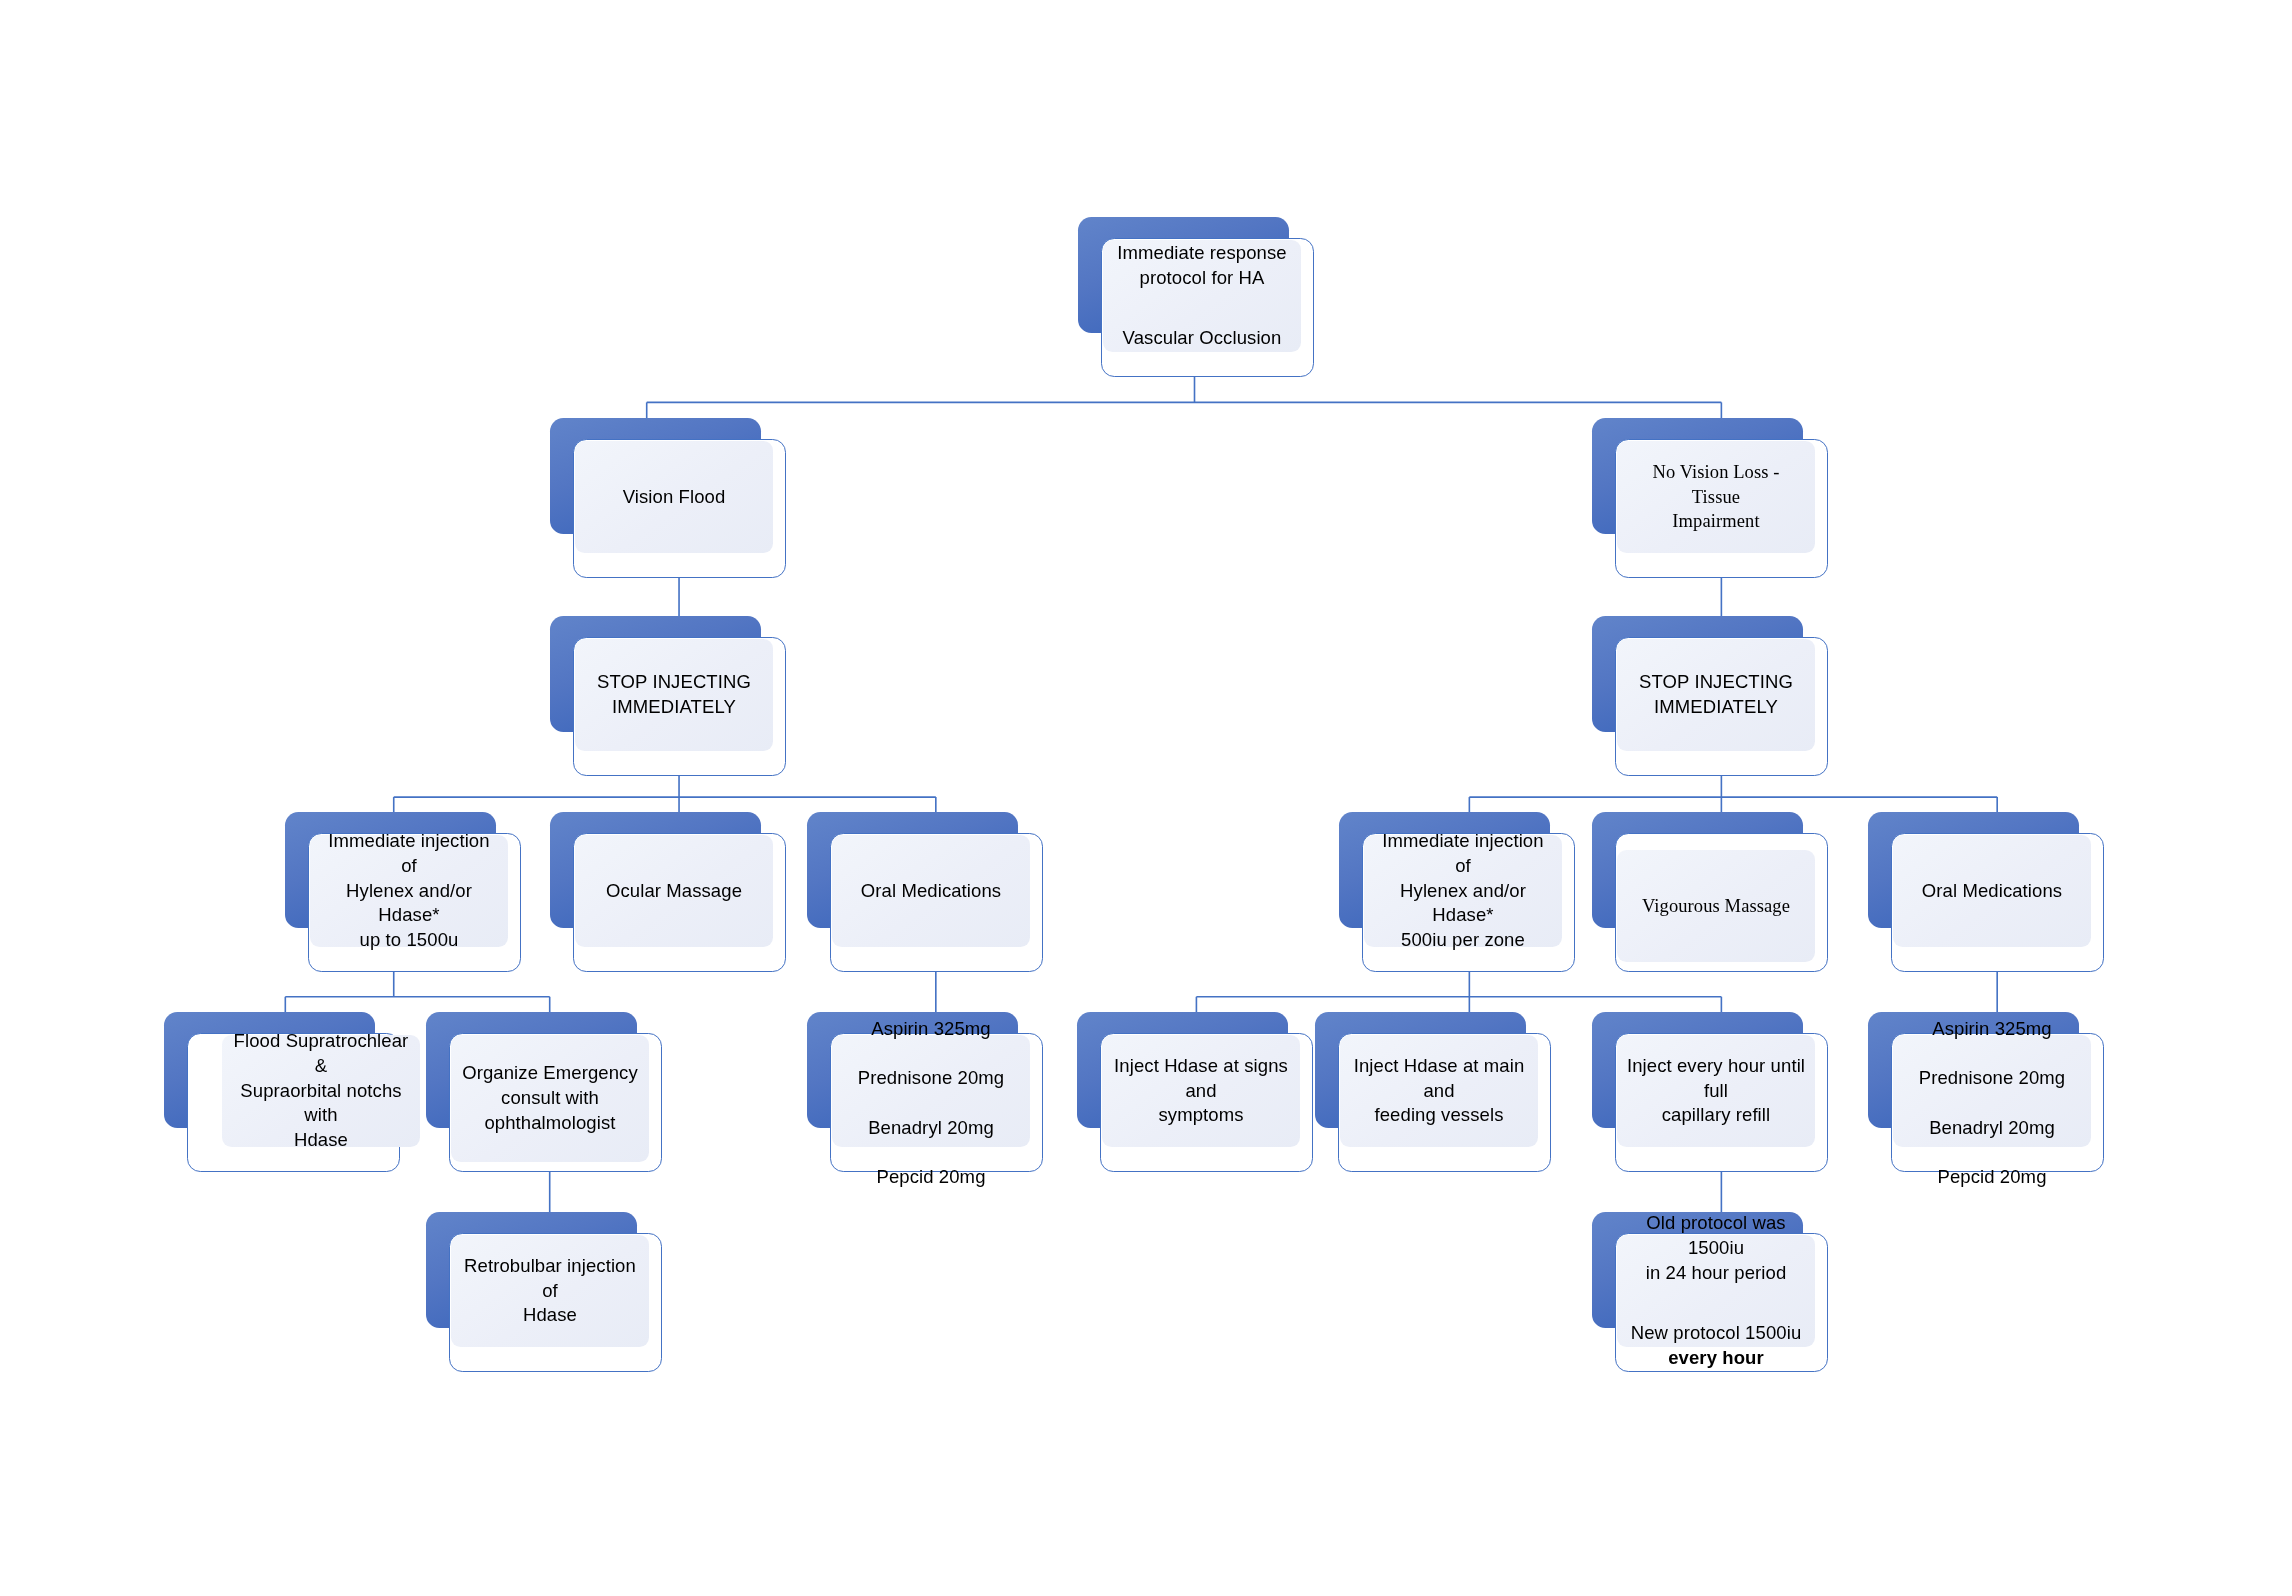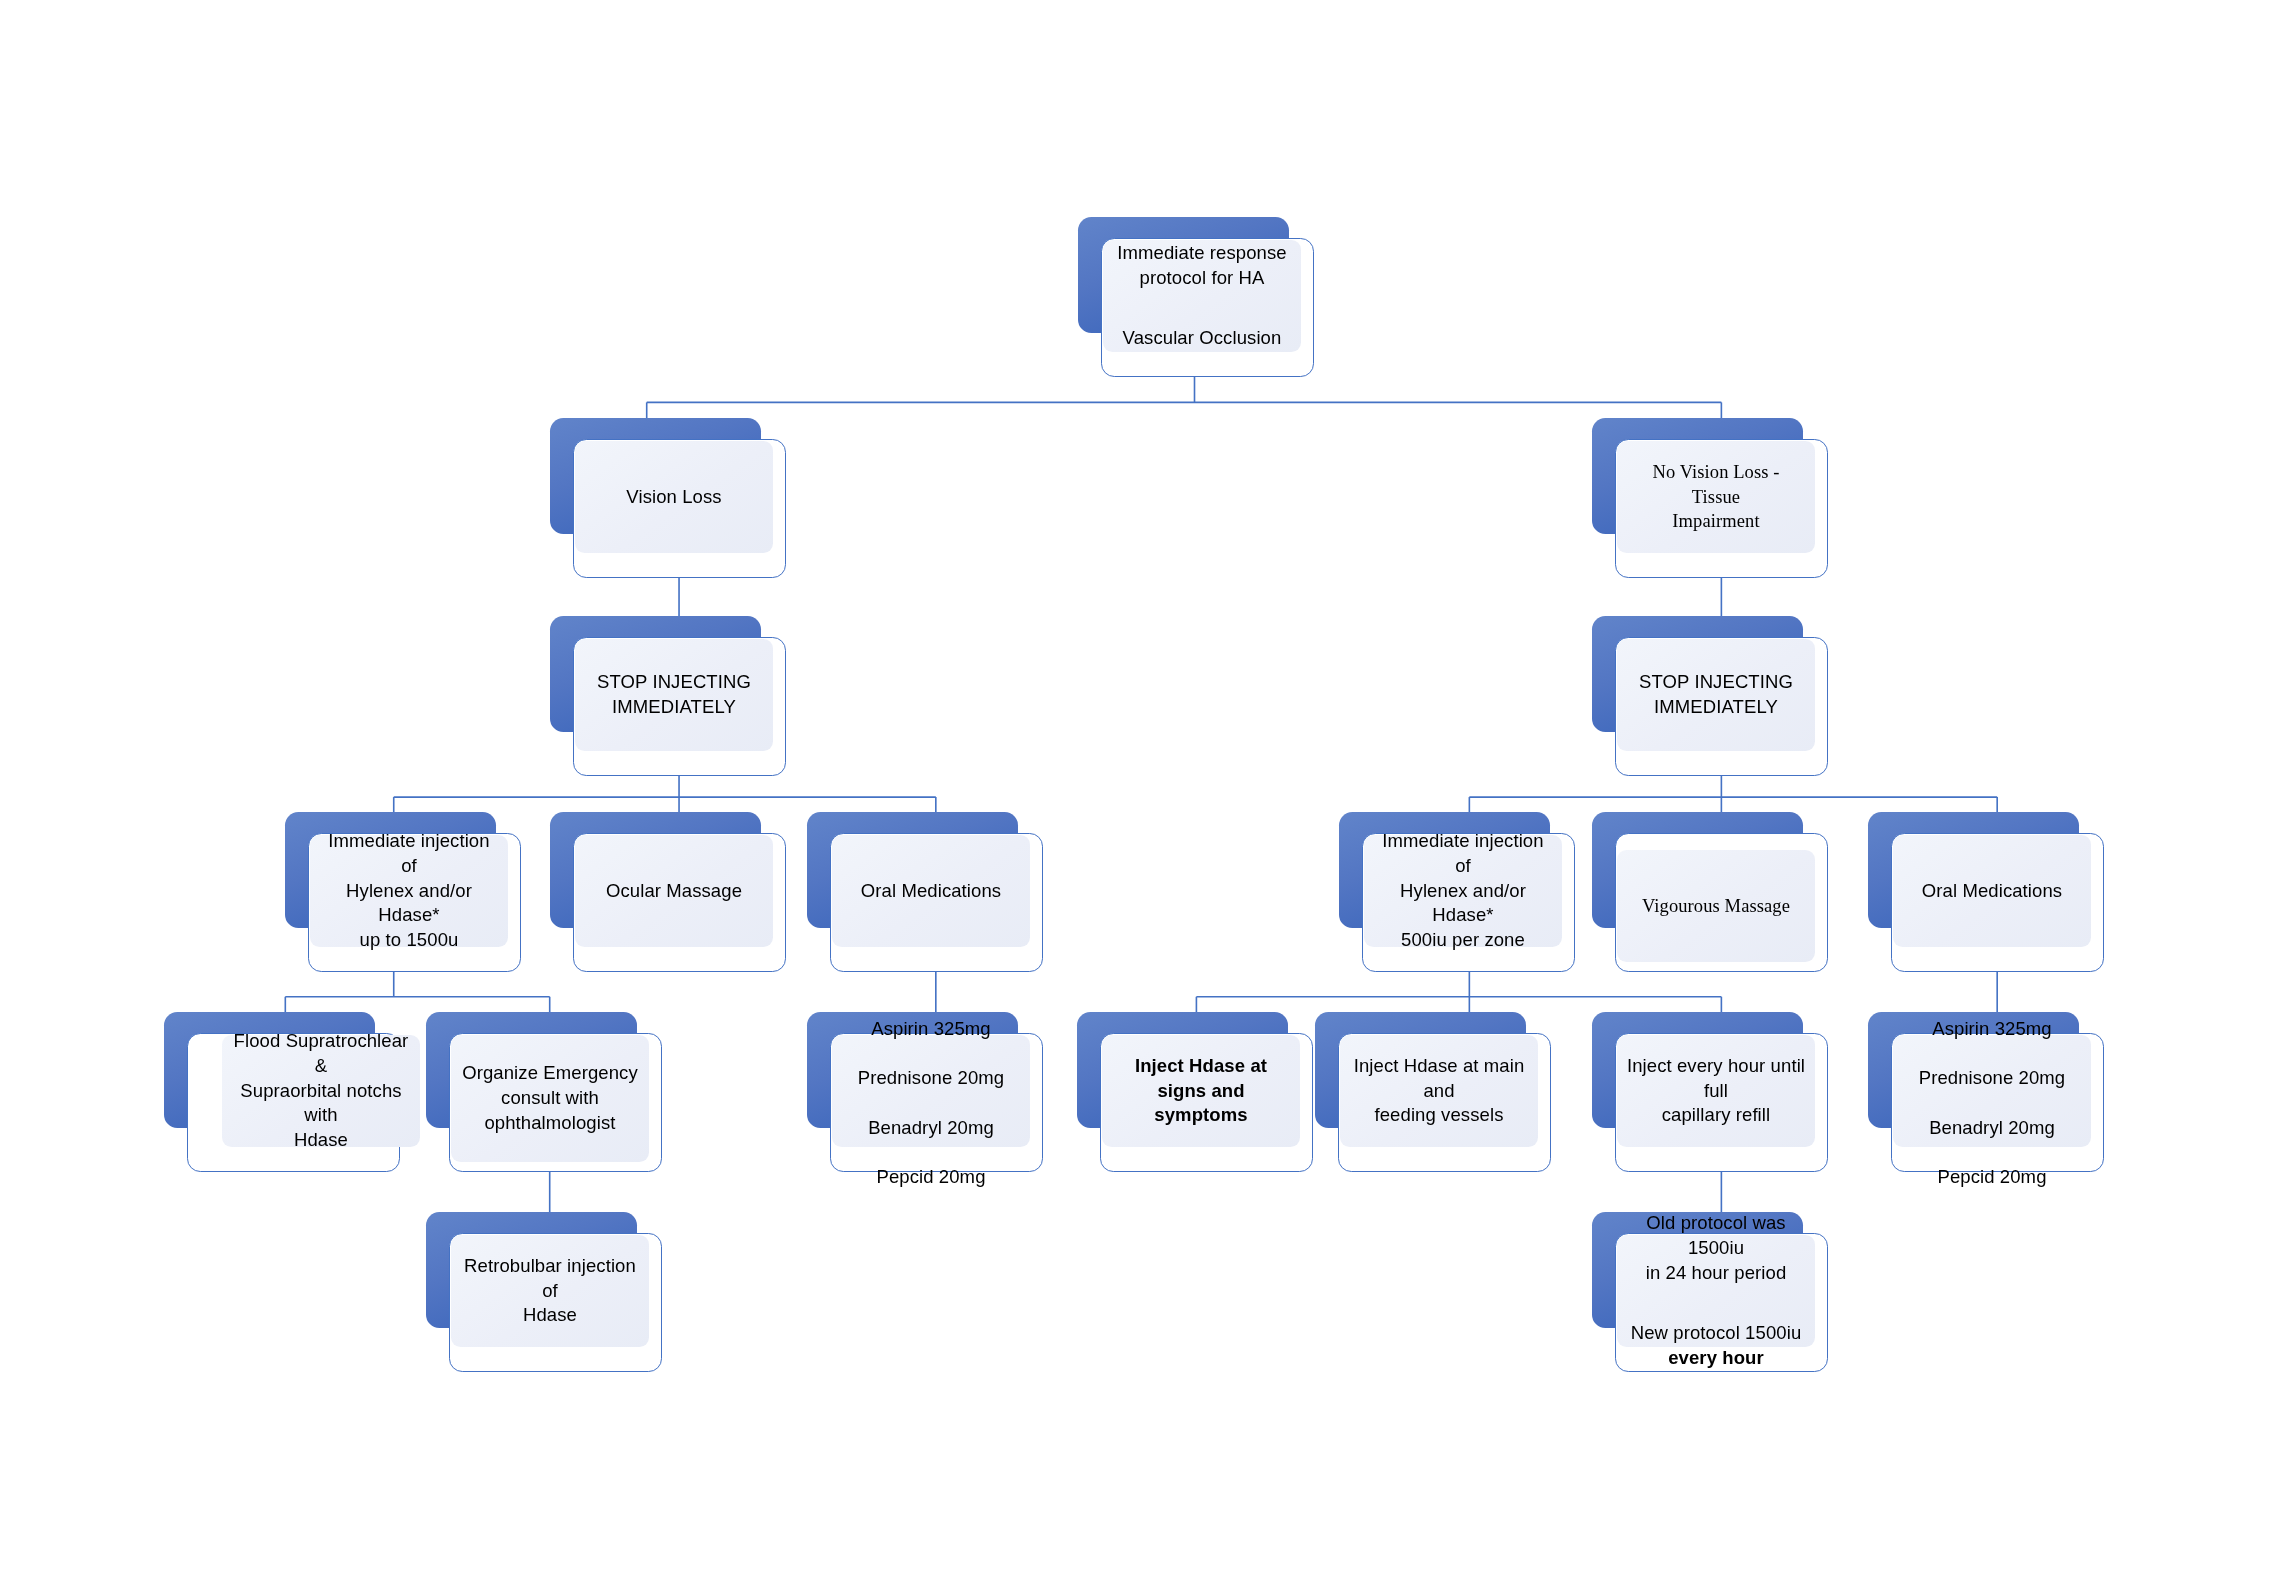--- a/index.html
+++ b/index.html
@@ -102,21 +102,21 @@
         <p class="para"><span>Immediate response</span><br><span>protocol for HA</span></p>
         <p class="para"><span>Vascular Occlusion</span></p>
       </div>
     </div>
   </div>
 
   <div class="node" style="left:550px;top:418px;width:234px;height:158px;">
     <div class="shadow" style="width:211px;height:116px;left:0;top:0;"></div>
     <div class="outline" style="left:23px;top:21px;width:211px;height:137px;"></div>
     <div class="card" style="left:25px;top:23px;width:198px;height:112px;">
-      <div class="label">Vision Loss</div>
+      <div class="label">Vision Flood</div>
     </div>
   </div>
 
   <div class="node" style="left:1592px;top:418px;width:234px;height:158px;">
     <div class="shadow" style="width:211px;height:116px;left:0;top:0;"></div>
     <div class="outline" style="left:23px;top:21px;width:211px;height:137px;"></div>
     <div class="card" style="left:25px;top:23px;width:198px;height:112px;font-family:Liberation Serif, serif;">
       <div class="label">No Vision Loss - Tissue
 Impairment</div>
     </div>
@@ -227,21 +227,21 @@
     <div class="card" style="left:25px;top:23px;width:198px;height:112px;">
       <div class="label">
         <span>Aspirin 325mg</span><br>
         <span>Prednisone 20mg</span><br>
         <span>Benadryl 20mg</span><br>
         <span>Pepcid 20mg</span>
       </div>
     </div>
   </div>
 
-  <div class="node" style="left:1077px;top:1012px;width:238px;height:158px;font-weight:bold;">
+  <div class="node" style="left:1077px;top:1012px;width:238px;height:158px;">
     <div class="shadow" style="width:211px;height:116px;left:0;top:0;"></div>
     <div class="outline" style="left:23px;top:21px;width:211px;height:137px;"></div>
     <div class="card" style="left:25px;top:23px;width:198px;height:112px;">
       <div class="label">Inject Hdase at signs and
 symptoms</div>
     </div>
   </div>
 
   <div class="node" style="left:1315px;top:1012px;width:238px;height:158px;">
     <div class="shadow" style="width:211px;height:116px;left:0;top:0;"></div>

